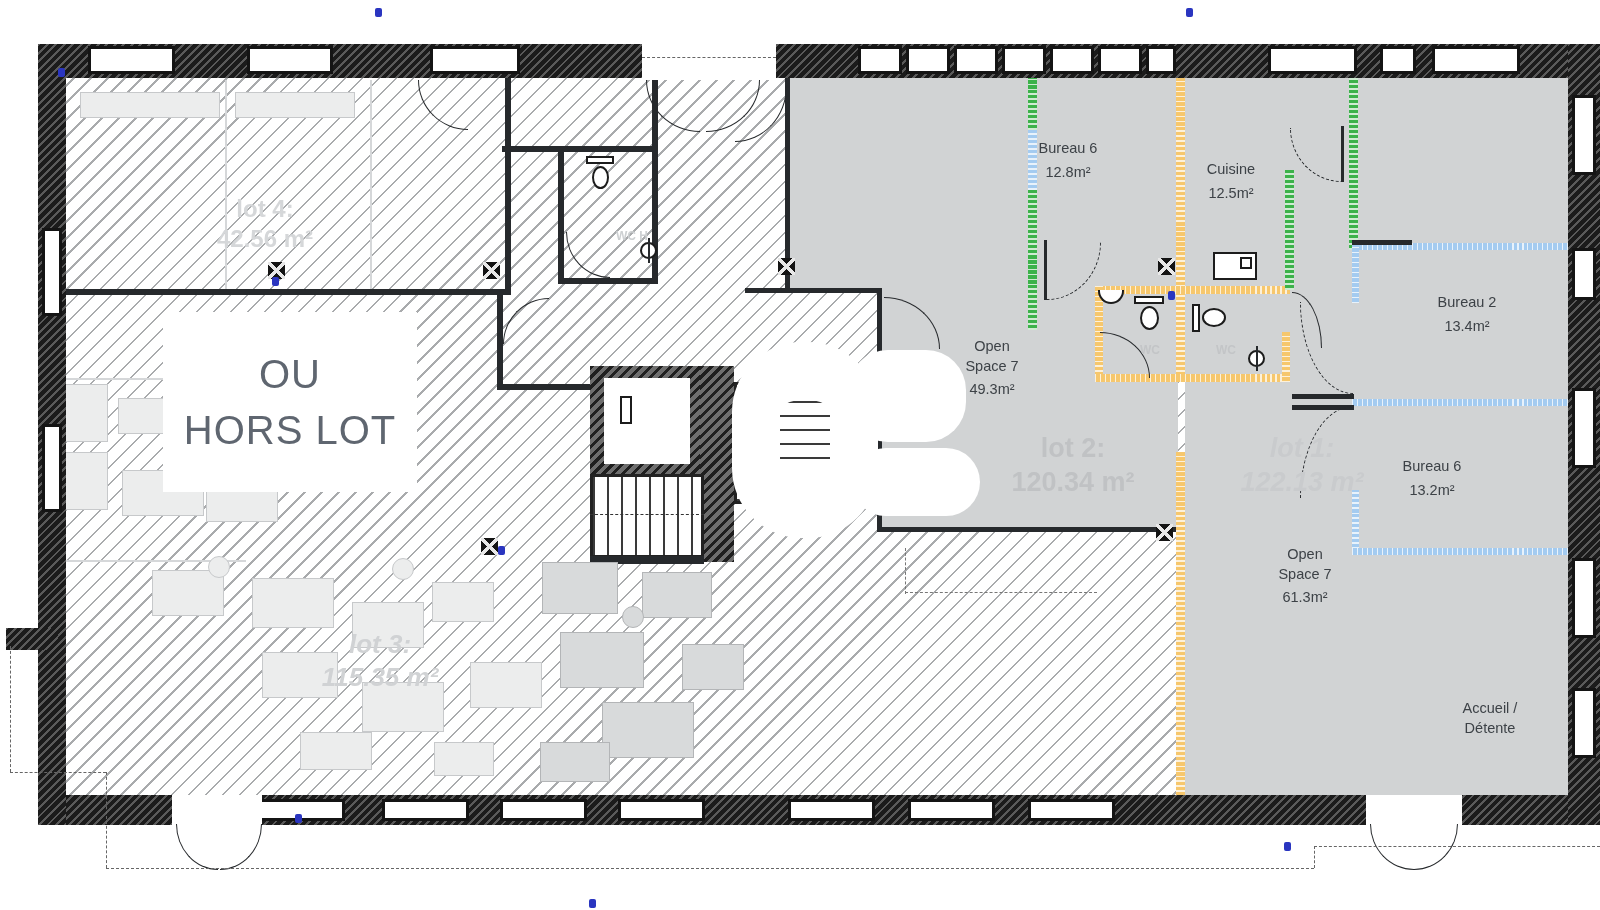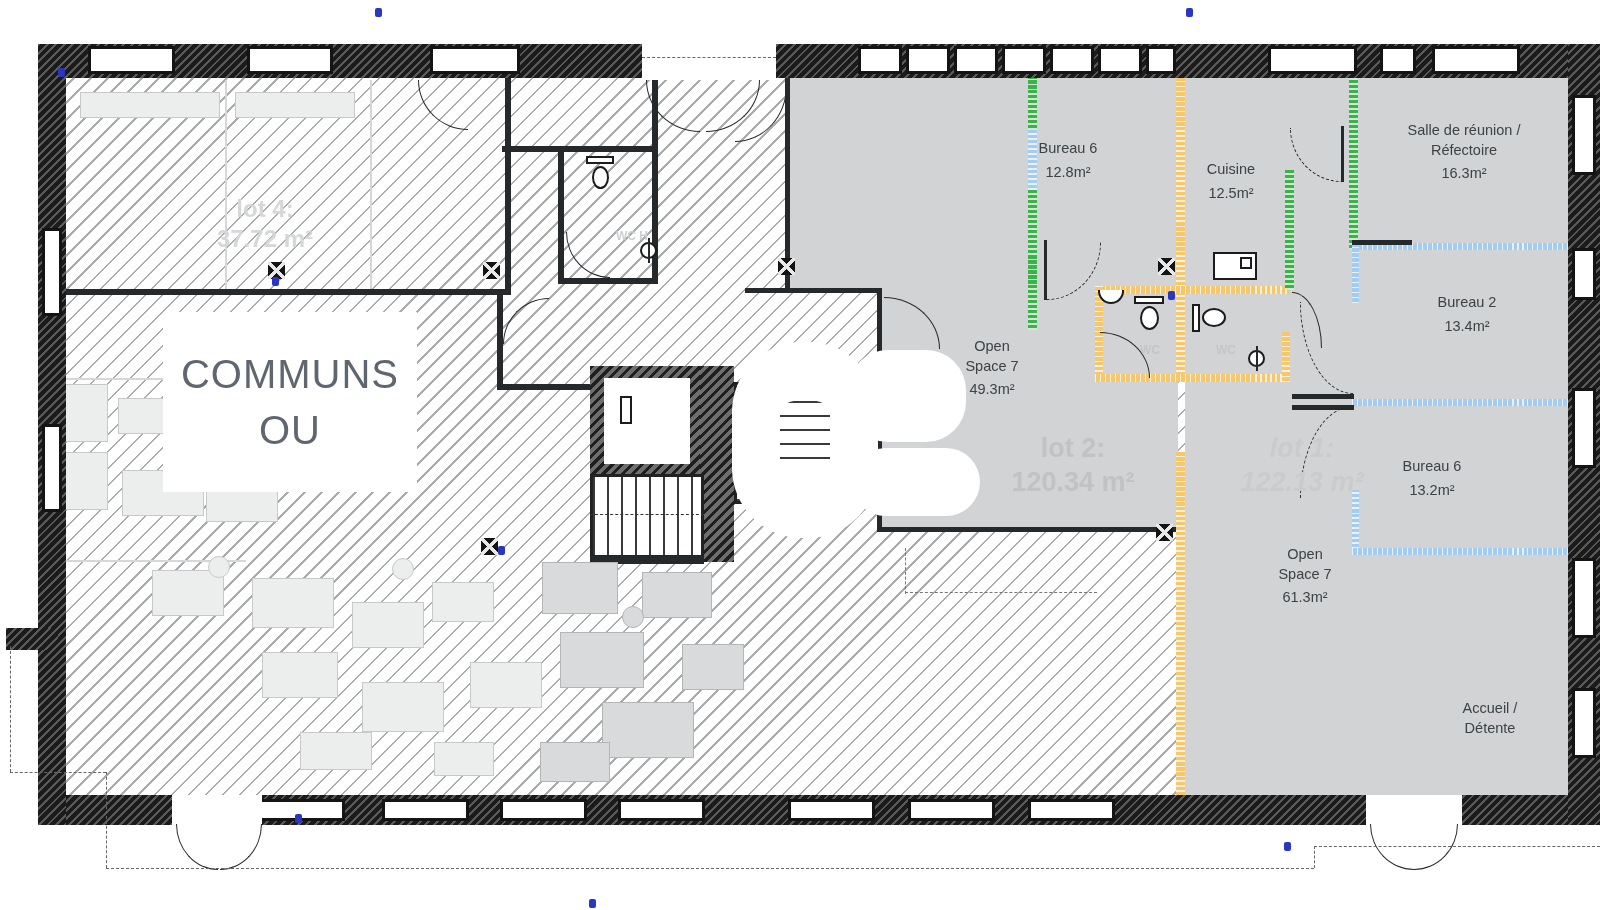--- a/index.html
+++ b/index.html
@@ -231,36 +231,31 @@
   <div class="dash" style="left:10px;top:646px;width:0;height:126px;border-left:1.6px dashed #666"></div>
   <div class="dash" style="left:10px;top:772px;width:96px;height:0;border-top:1.6px dashed #666"></div>
   <div class="dash" style="left:106px;top:772px;width:0;height:96px;border-left:1.6px dashed #666"></div>
   <div class="dash" style="left:106px;top:868px;width:1208px;height:0;border-top:1.6px dashed #666"></div>
   <div class="dash" style="left:1314px;top:846px;width:0;height:22px;border-left:1.6px dashed #666"></div>
   <div class="dash" style="left:1314px;top:846px;width:286px;height:0;border-top:1.6px dashed #666"></div>
   <div class="dash" style="left:905px;top:548px;width:0;height:46px;border-left:1.4px dashed #777"></div>
   <div class="dash" style="left:905px;top:592px;width:192px;height:0;border-top:1.4px dashed #777"></div>
 
   <div class="communs" style="left:163px;top:312px;width:254px;height:180px">
-    <div>COMMUNS</div>
     <div>OU</div>
+    <div>HORS LOT</div>
   </div>
 
   <div class="roomlabel" style="left:1068px;top:139px">
     <div>Bureau 6</div>
     <div class="area">12.8m²</div>
   </div>
   <div class="roomlabel" style="left:1231px;top:160px">
     <div>Cuisine</div>
     <div class="area">12.5m²</div>
-  </div>
-  <div class="roomlabel" style="left:1464px;top:121px">
-    <div>Salle de réunion /</div>
-    <div>Réfectoire</div>
-    <div class="area">16.3m²</div>
   </div>
   <div class="roomlabel" style="left:1467px;top:293px">
     <div>Bureau 2</div>
     <div class="area">13.4m²</div>
   </div>
   <div class="roomlabel" style="left:1432px;top:457px">
     <div>Bureau 6</div>
     <div class="area">13.2m²</div>
   </div>
   <div class="roomlabel" style="left:992px;top:337px">
@@ -283,18 +278,22 @@
   <div class="wctxt" style="left:616px;top:229px;color:#cdd0d2">WC H</div>
 
   <div class="lot" style="left:1073px;top:432px;font-size:27px;color:#c0c2c4">
     <div>lot 2:</div>
     <div>120.34 m²</div>
   </div>
   <div class="lot" style="left:1302px;top:432px;font-size:27px;color:#c9cbcd;font-style:italic">
     <div>lot 1:</div>
     <div>122.13 m²</div>
   </div>
+  <div class="lot" style="left:380px;top:628px;font-size:26px;color:#d0d2d4;font-style:italic">
+    <div>lot 3:</div>
+    <div>115.35 m²</div>
+  </div>
   <div class="lot" style="left:265px;top:194px;font-size:24px;color:#d5d7d9">
     <div>lot 4:</div>
-    <div>37.72 m²</div>
+    <div>42.56 m²</div>
   </div>
 
 </div>
 
 </body></html>

